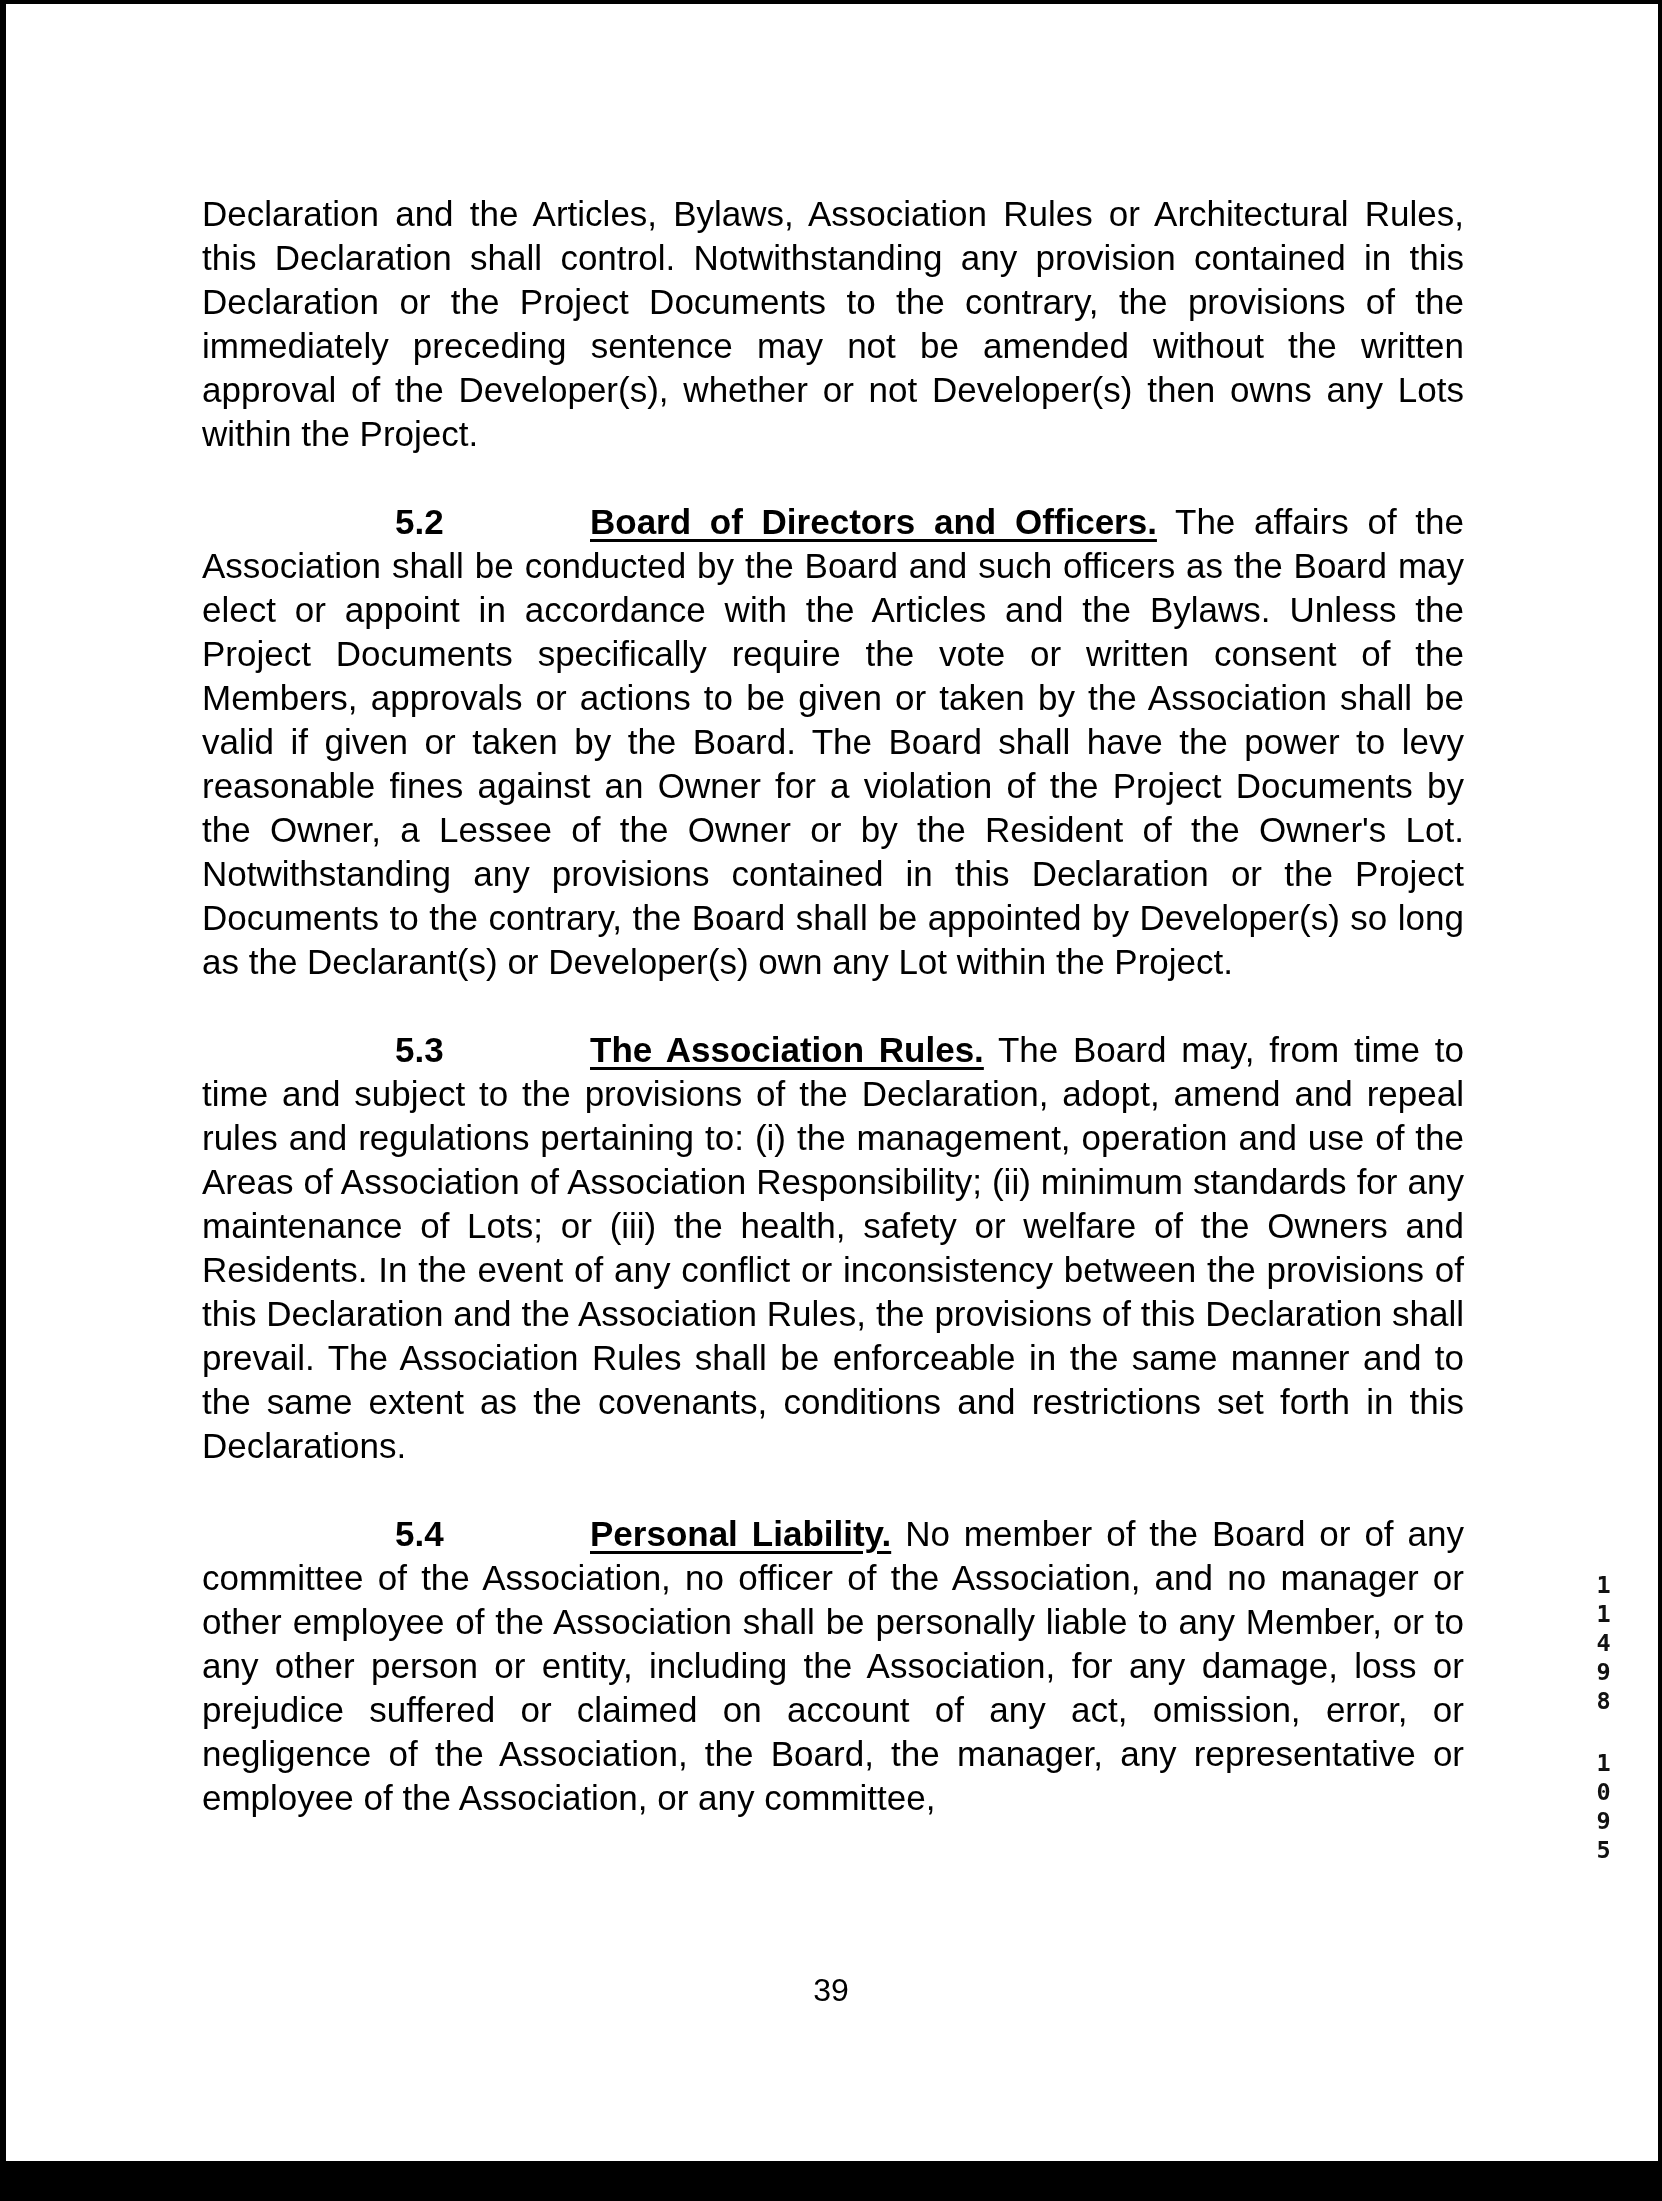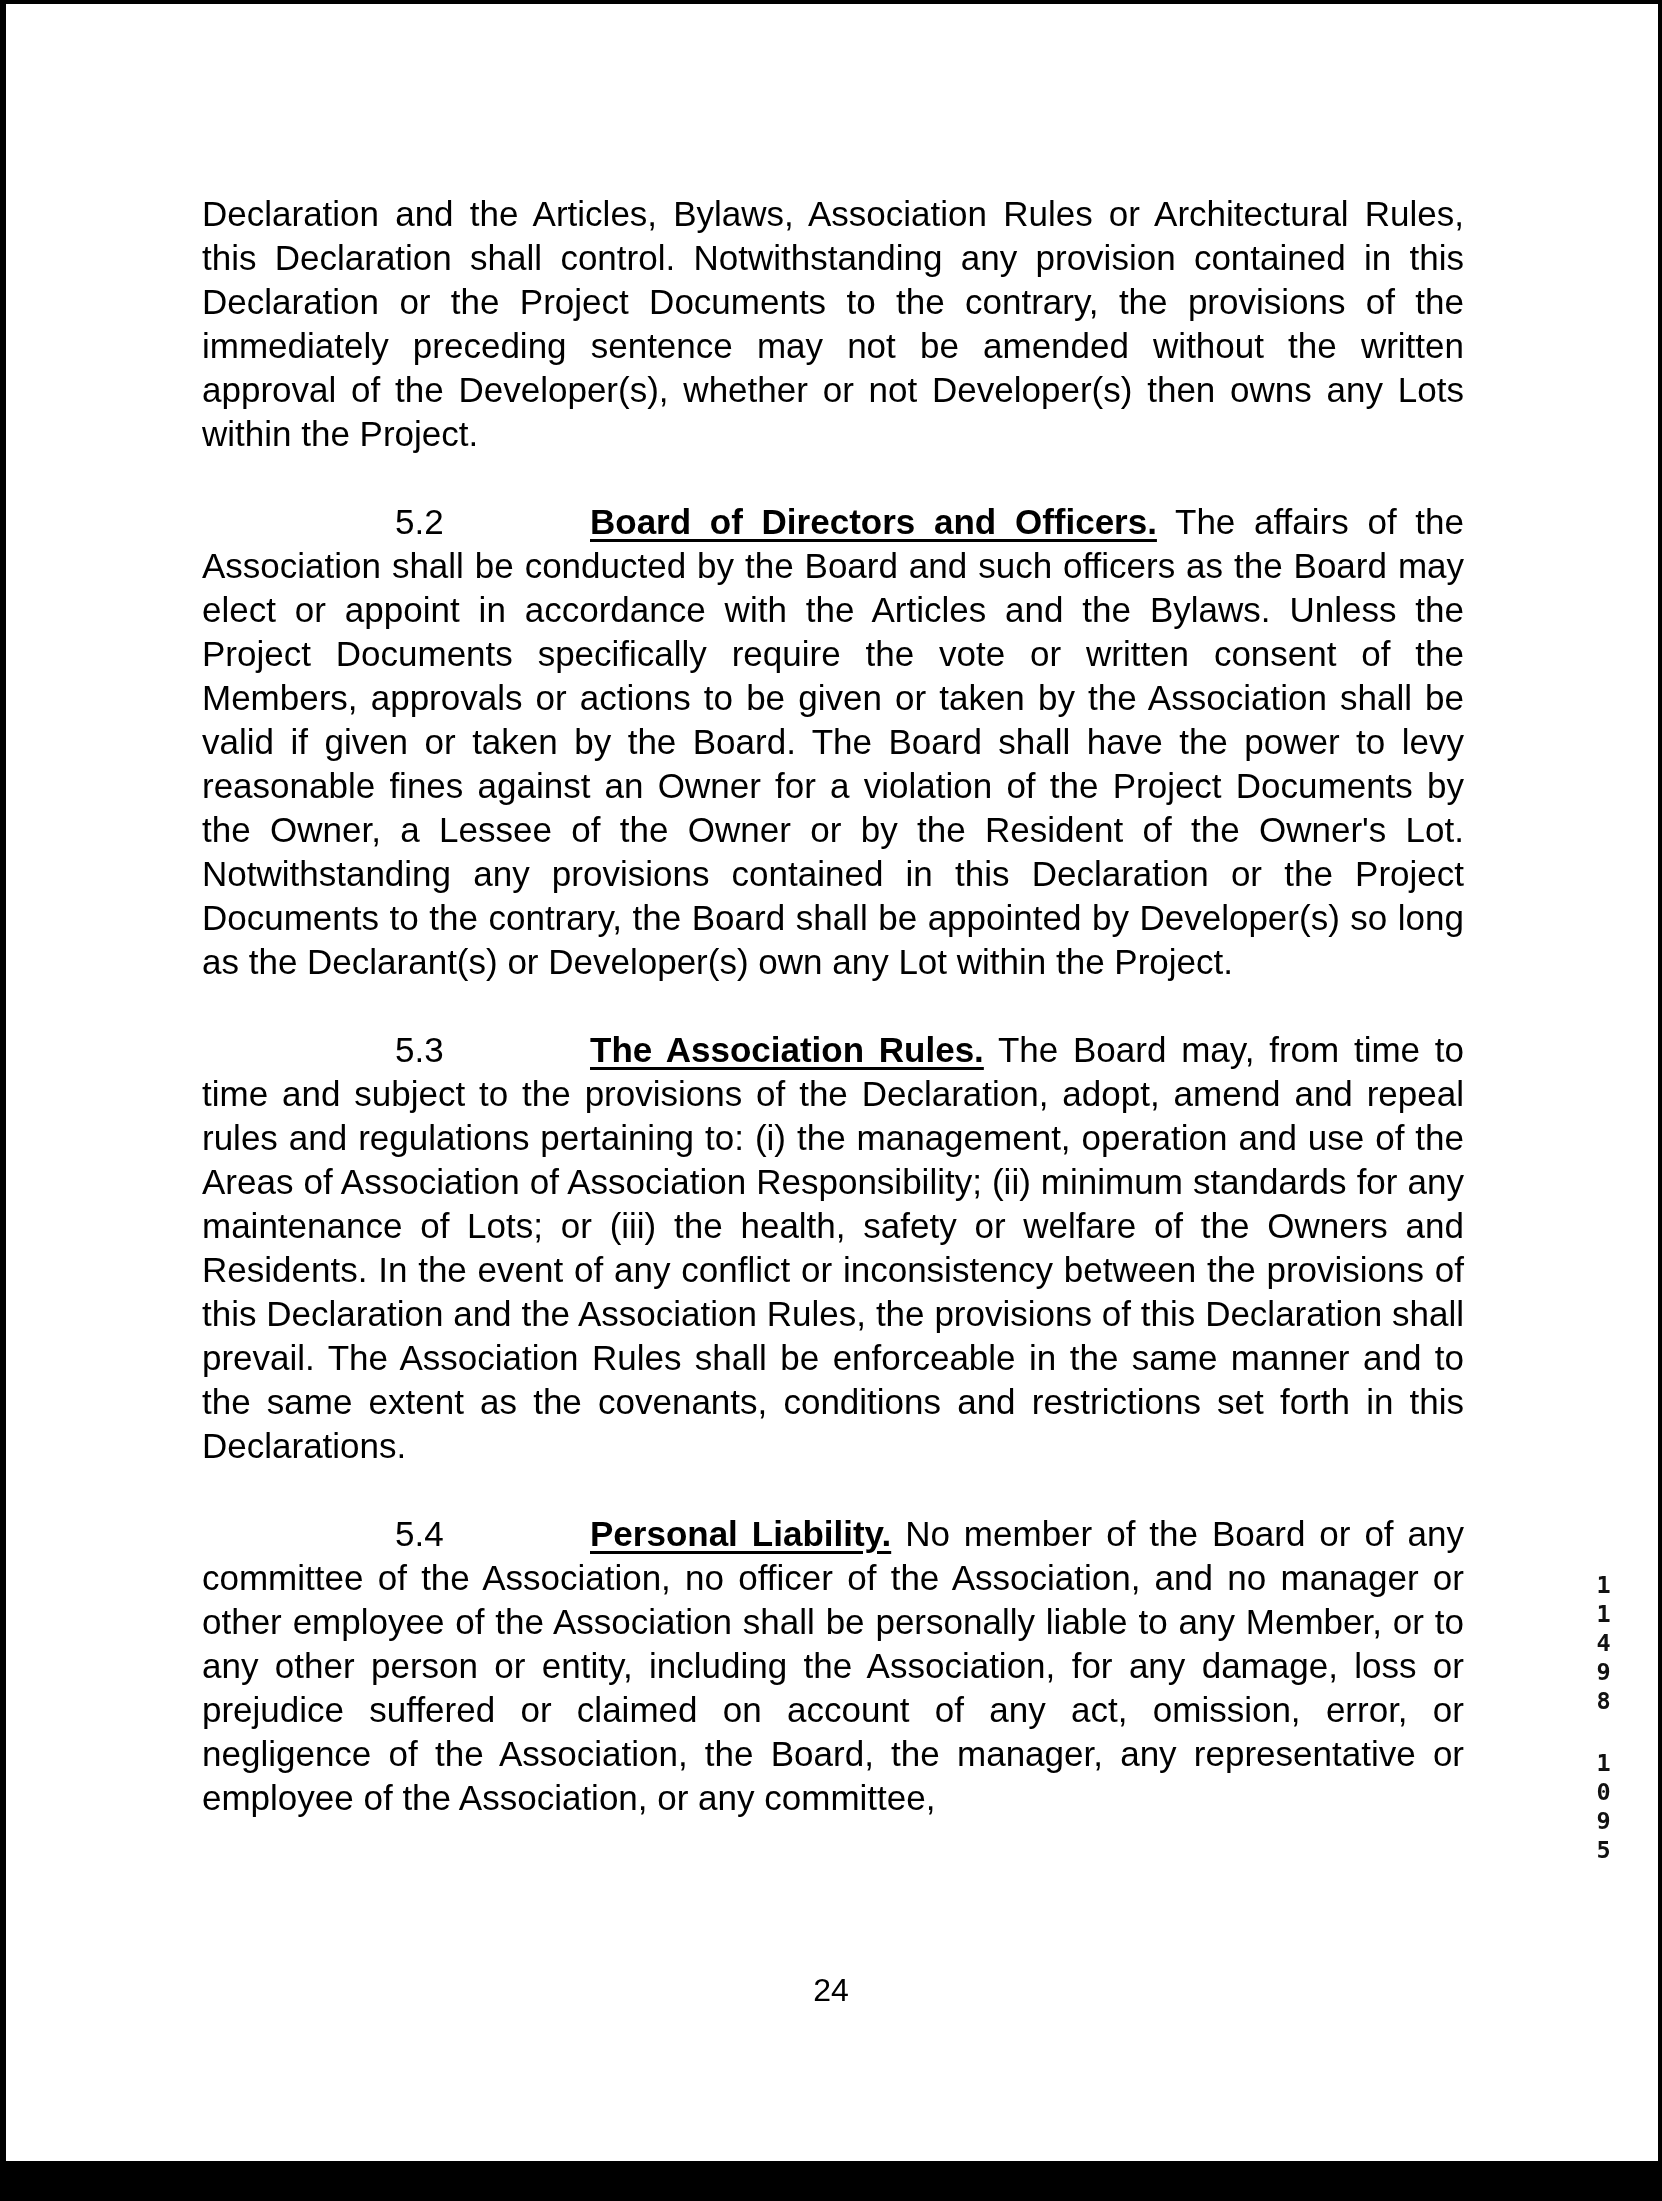--- a/index.html
+++ b/index.html
@@ -41,21 +41,21 @@
       text-align: justify;
       text-align-last: auto;
     }
     .para {
       margin: 0 0 44px 0;
       text-indent: 0;
     }
     .para.last { margin-bottom: 4px; }
     .sec-num {
       display: inline-block;
-      font-weight: normal;
+      font-weight: bold;
       margin-left: 193px;
       width: 195px;
       text-indent: 0;
     }
     .sec-title {
       font-weight: bold;
       text-decoration: underline;
       text-decoration-thickness: 2.9px;
       text-underline-offset: 4.9px;
     }
@@ -105,14 +105,14 @@
   <span class="digit">4</span>
   <span class="digit">9</span>
   <span class="digit">8</span>
   <span class="gap"></span>
   <span class="digit">1</span>
   <span class="digit">0</span>
   <span class="digit">9</span>
   <span class="digit">5</span>
 </div>
 
-<div class="page-number">24</div>
+<div class="page-number">39</div>
 
 
 </body></html>

